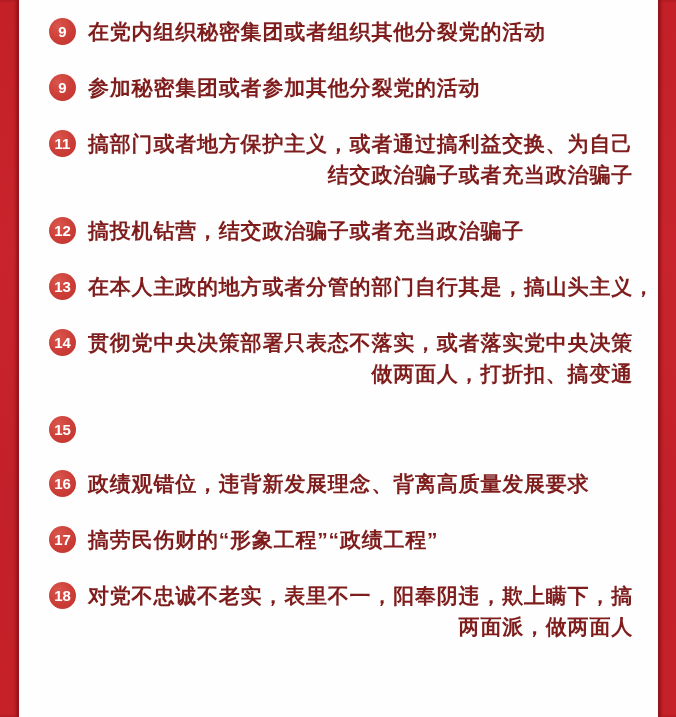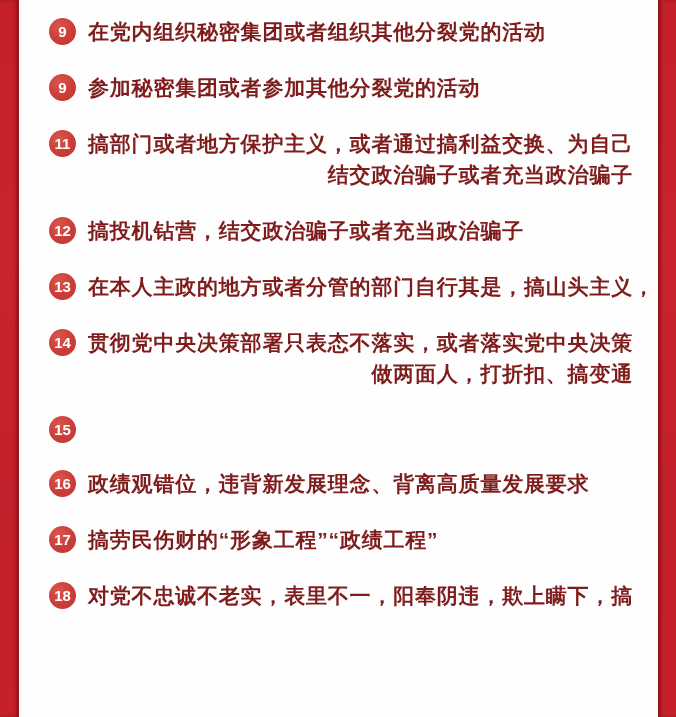--- a/index.html
+++ b/index.html
@@ -119,17 +119,18 @@
       <div class="item">
         <span class="badge">17</span>
         <div class="item-text">
           <div class="line">搞劳民伤财的“形象工程”“政绩工程”</div>
         </div>
       </div>
       <div class="item">
         <span class="badge">18</span>
         <div class="item-text">
           <div class="line">对党不忠诚不老实，表里不一，阳奉阴违，欺上瞒下，搞</div>
+          <div class="line">两面派，做两面人</div>
         </div>
       </div>
     </main>
   <div class="side-bar right"></div>
 </div>
 
 </body></html>

